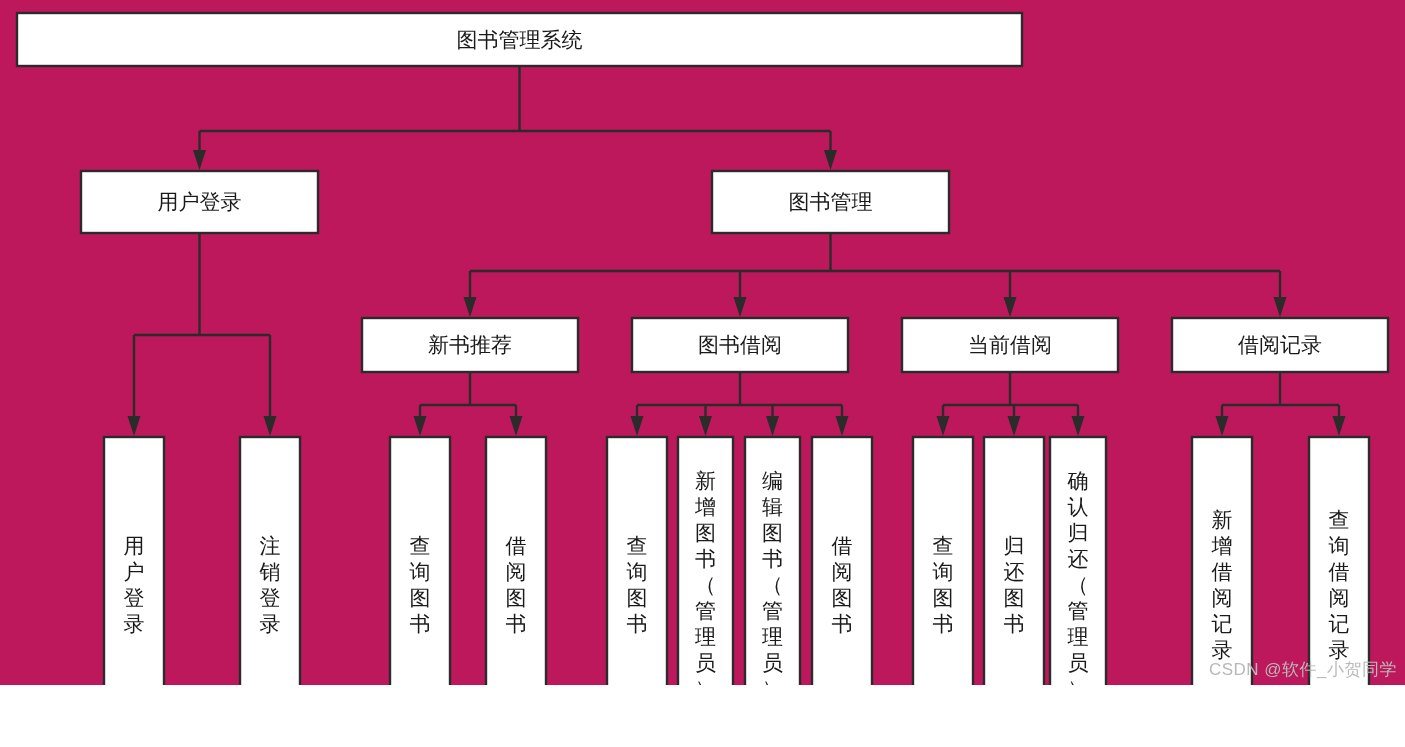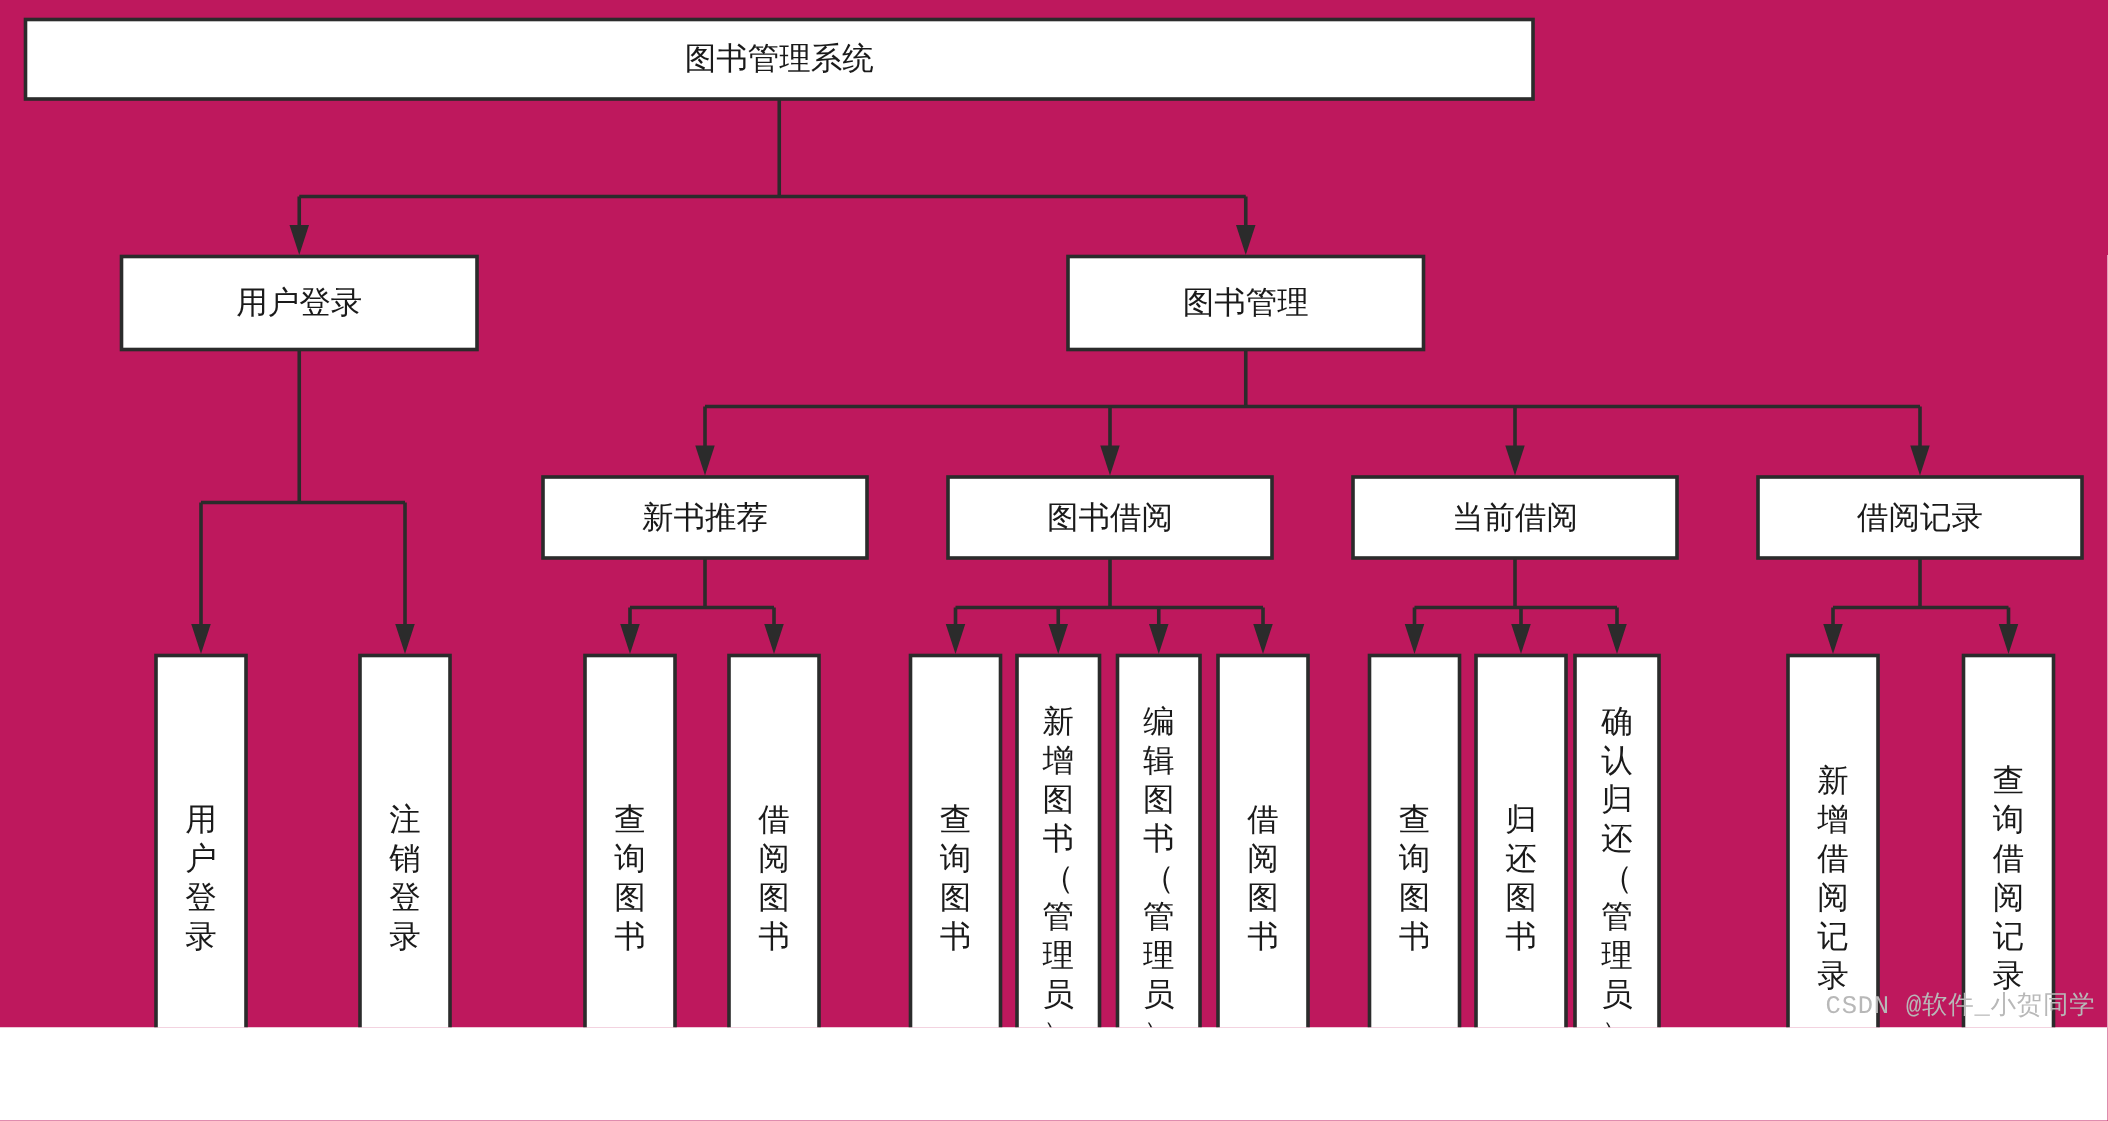--- a/index.html
+++ b/index.html
@@ -51,21 +51,21 @@
   .node-label-v {
     font-family: "DejaVu Sans", "Liberation Sans", sans-serif;
     font-size: 21px;
     fill: #1a1a1a;
     text-anchor: middle;
   }
   .watermark-text {
     position: absolute;
     right: 8px;
     bottom: 4px;
-    font-family: Liberation Mono, monospace;
+    font-family: Liberation Sans, sans-serif;
     font-size: 17px;
     color: #b8b8b8;
     white-space: nowrap;
     letter-spacing: 0.5px;
     user-select: none;
   }
 </style>
 </head>
 <body>
 

